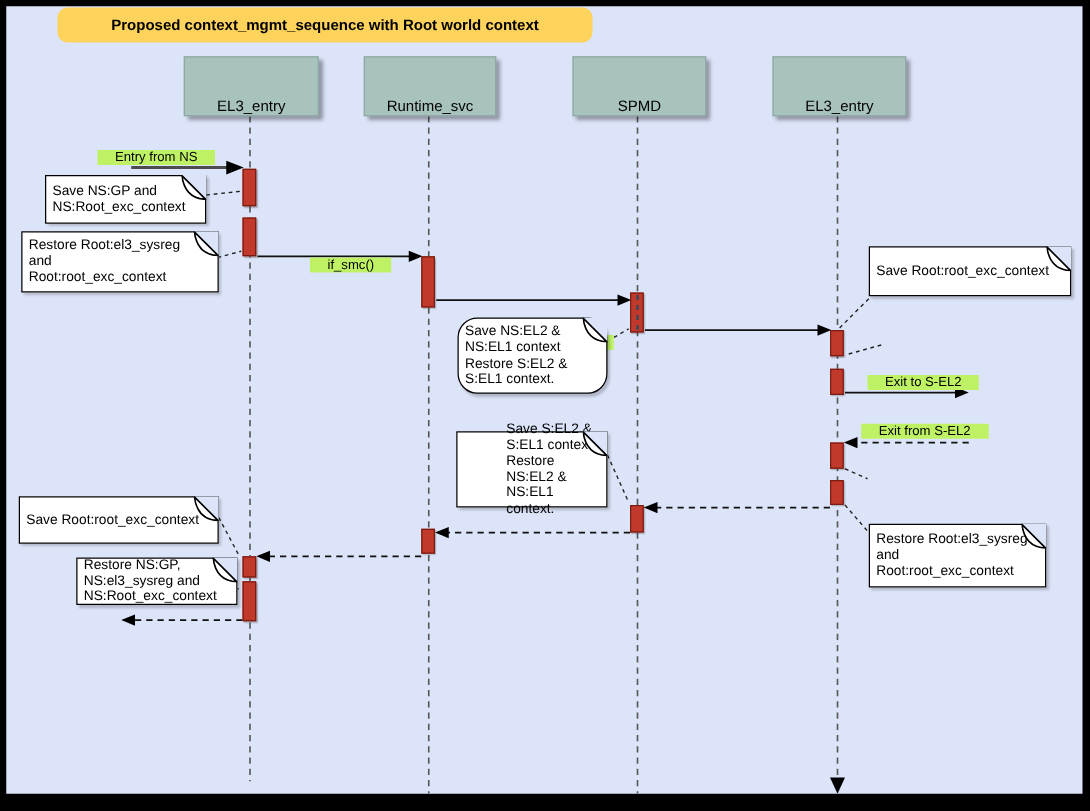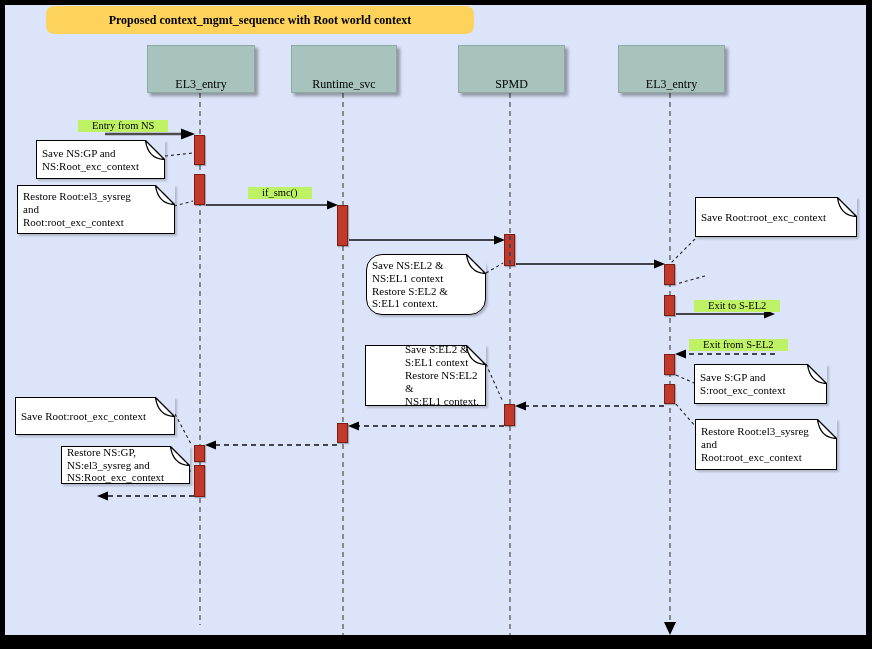--- a/index.html
+++ b/index.html
@@ -1,17 +1,17 @@
 <!DOCTYPE html>
 <html><head>
 <meta charset="utf-8">
 <style>
   html,body{margin:0;padding:0;background:#000;}
   #frame{position:relative;width:872px;height:649px;background:#000;font-family:"Liberation Sans",sans-serif;overflow:hidden;}
-  #canvas{position:absolute;left:5px;top:5px;width:861px;height:630px;background:#dce4f9;overflow:hidden;font-family:Liberation Serif, serif;}
+  #canvas{position:absolute;left:5px;top:5px;width:861px;height:630px;background:#dce4f9;overflow:hidden;}
   #wires{position:absolute;left:0;top:0;width:861px;height:630px;}
 
   .title{position:absolute;left:41px;top:1px;width:428px;height:28px;background:#fdd35c;border-radius:8px;
          display:flex;align-items:center;justify-content:center;font-size:12px;font-weight:bold;color:#000;}
 
   .head{position:absolute;width:108px;height:48px;background:#a8c3bd;border:1px solid #8ea9a4;
         box-shadow:3px 3px 3px rgba(0,0,0,0.35);display:flex;align-items:flex-end;justify-content:center;
         font-size:12px;color:#000;box-sizing:border-box;}
 
   .bar{position:absolute;width:11px;background:#c0392b;border:1px solid #7c1d11;box-sizing:border-box;
@@ -128,21 +128,21 @@
     <div class="bar" style="left:499px;top:229px;height:32px;">
         <div class="bar-dash"></div>
       </div>
     <div class="bar" style="left:499px;top:399px;height:22px;"></div>
     <div class="bar" style="left:659px;top:259px;height:21px;"></div>
     <div class="bar" style="left:659px;top:290px;height:21px;"></div>
     <div class="bar" style="left:659px;top:349px;height:21px;"></div>
     <div class="bar" style="left:659px;top:379px;height:20px;"></div>
 
     <div class="mlabel" style="left:73px;top:115px;">Entry from NS</div>
-    <div class="mlabel" style="left:243px;top:182px;">if_smc()</div>
+    <div class="mlabel" style="left:243px;top:201px;">if_smc()</div>
     <div class="mlabel" style="left:377px;top:220px;margin-top:43px;">if_smc_for_spm()</div>
     <div class="mlabel" style="left:689px;top:295px;">Exit to S-EL2</div>
     <div class="mlabel" style="left:684px;top:334px;">Exit from S-EL2</div>
 
     <div class="note" style="left:31px;top:135px;width:129px;height:39px;">
       <div class="note-text">Save NS:GP and
 NS:Root_exc_context</div>
       <svg class="fold" width="20" height="20" viewBox="0 0 20 20">
           <polygon points="0,0 20,0 20,20" fill="#dce4f9"></polygon>
           <path d="M0.5,0.5 L19.5,19.5 C8,19 2,12 0.5,0.5 Z" fill="#fff" stroke="#000" stroke-width="1.3"></path>
@@ -167,28 +167,20 @@
           <path d="M0.5,0.5 L19.5,19.5 C8,19 2,12 0.5,0.5 Z" fill="#fff" stroke="#000" stroke-width="1.3"></path>
         </svg>
     </div>
     <div class="note" style="left:690px;top:192px;width:162px;height:40px;">
       <div class="note-text">Save Root:root_exc_context</div>
       <svg class="fold" width="20" height="20" viewBox="0 0 20 20">
           <polygon points="0,0 20,0 20,20" fill="#dce4f9"></polygon>
           <path d="M0.5,0.5 L19.5,19.5 C8,19 2,12 0.5,0.5 Z" fill="#fff" stroke="#000" stroke-width="1.3"></path>
         </svg>
     </div>
-    <div class="note" style="left:689px;top:359px;width:133px;height:40px;">
-      <div class="note-text">Save S:GP and
-S:root_exc_context</div>
-      <svg class="fold" width="20" height="20" viewBox="0 0 20 20">
-          <polygon points="0,0 20,0 20,20" fill="#dce4f9"></polygon>
-          <path d="M0.5,0.5 L19.5,19.5 C8,19 2,12 0.5,0.5 Z" fill="#fff" stroke="#000" stroke-width="1.3"></path>
-        </svg>
-    </div>
     <div class="note" style="left:690px;top:414px;width:142px;height:51px;">
       <div class="note-text">Restore Root:el3_sysreg
 and
 Root:root_exc_context</div>
       <svg class="fold" width="20" height="20" viewBox="0 0 20 20">
           <polygon points="0,0 20,0 20,20" fill="#dce4f9"></polygon>
           <path d="M0.5,0.5 L19.5,19.5 C8,19 2,12 0.5,0.5 Z" fill="#fff" stroke="#000" stroke-width="1.3"></path>
         </svg>
     </div>
     <div class="note" style="left:360px;top:340px;width:121px;height:61px;padding-left:34px;">

